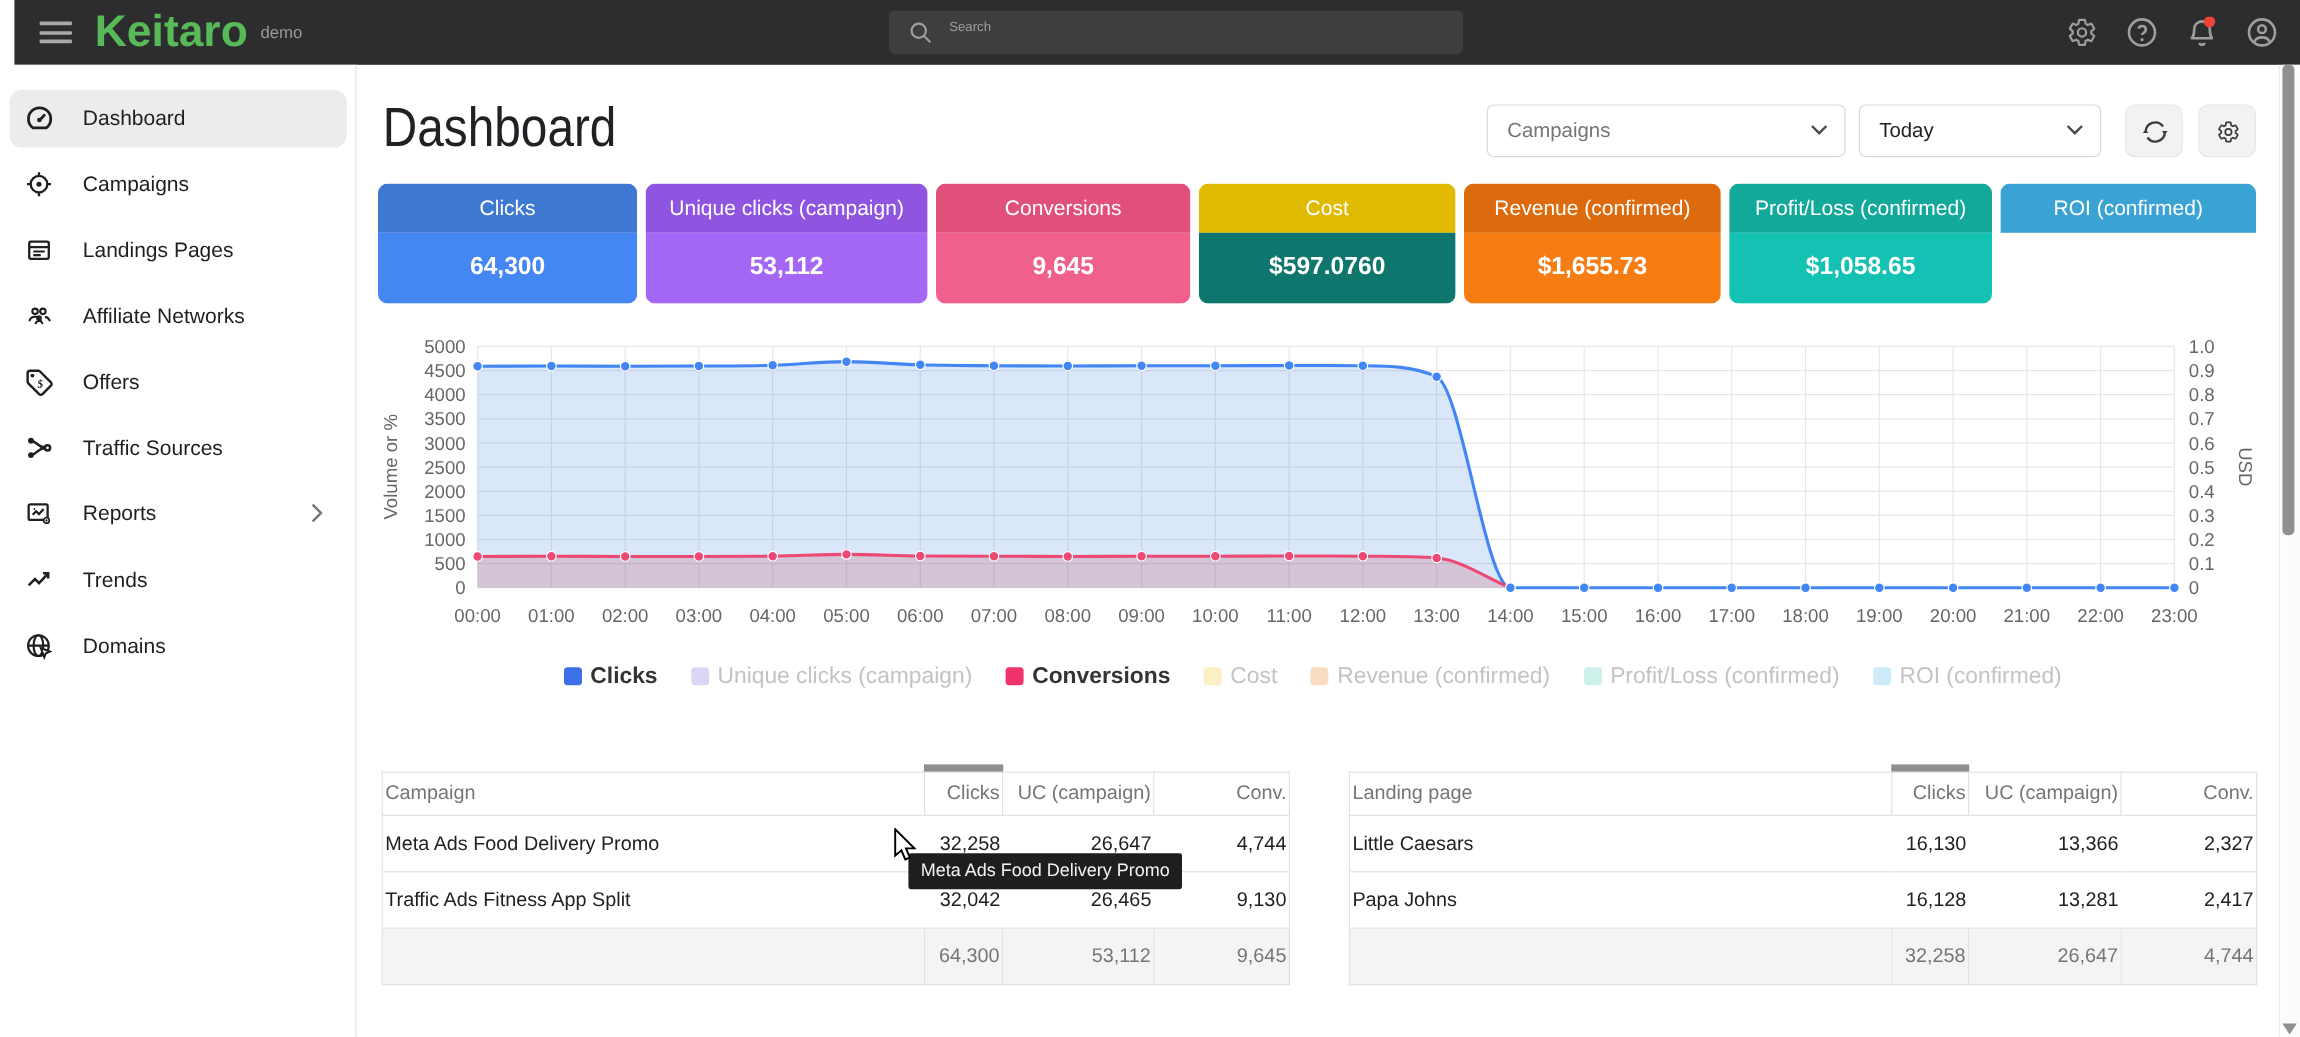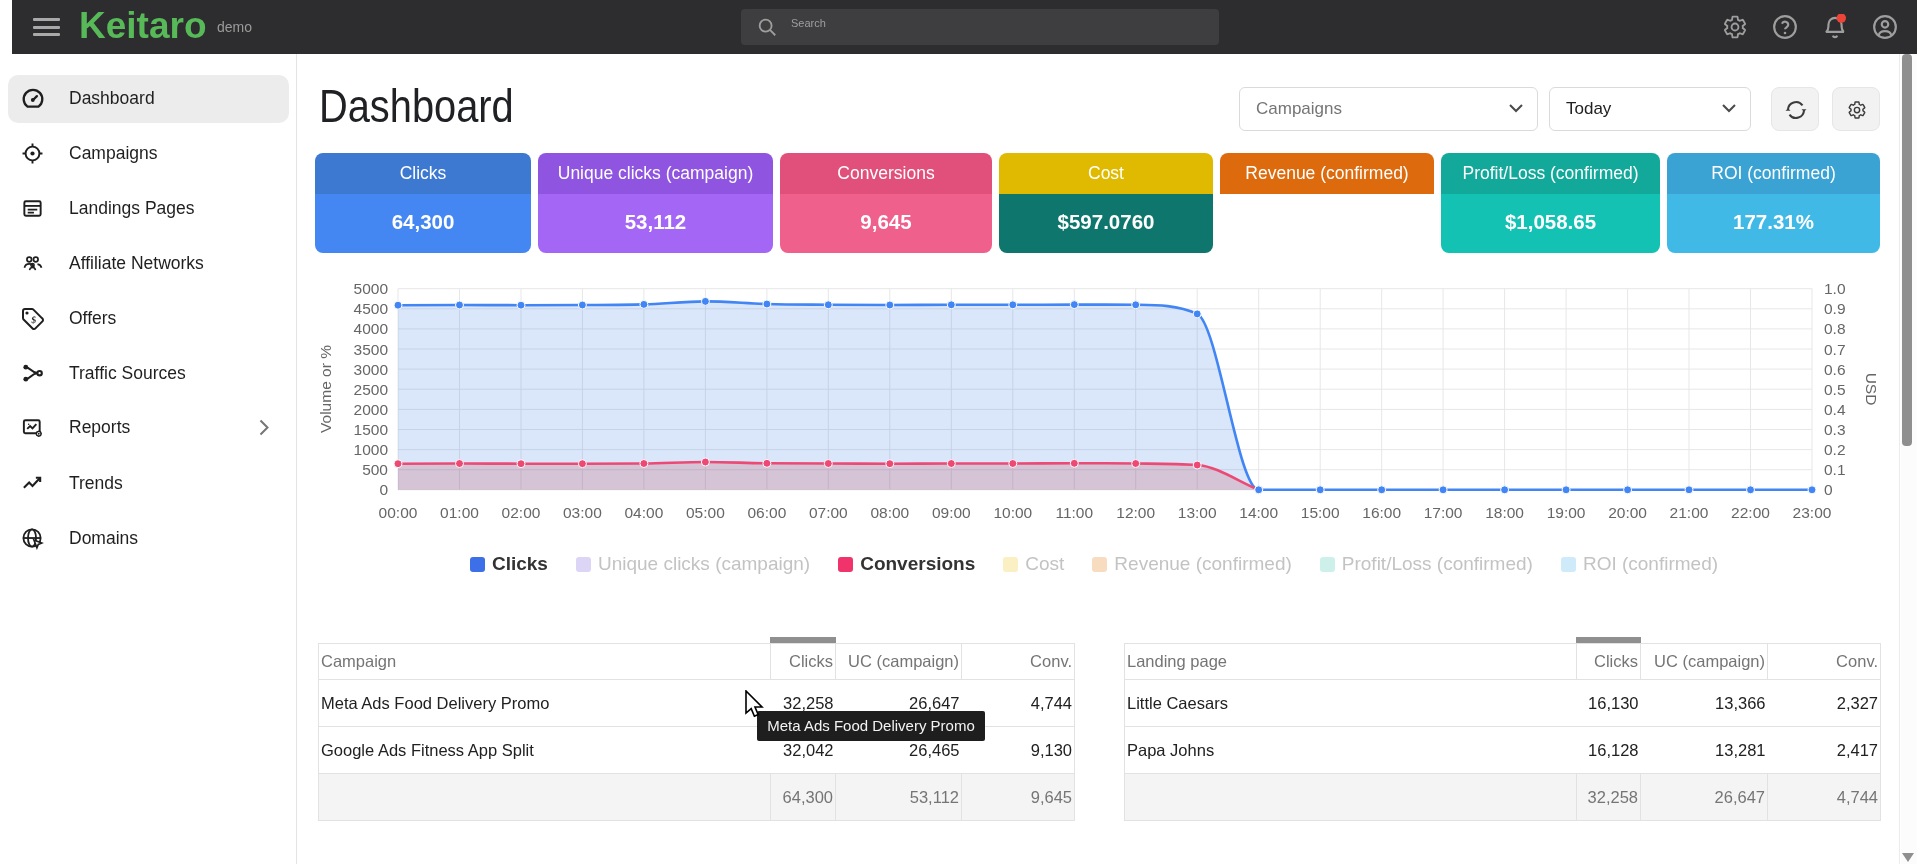--- a/index.html
+++ b/index.html
@@ -247,28 +247,28 @@
 <div class="card" style="left:780px;width:212px">
       <div class="hd" style="background:#e0507a">Conversions</div>
       <div class="vl" style="background:#f0608c">9,645</div>
     </div>
 <div class="card" style="left:999px;width:214px">
       <div class="hd" style="background:#e0ba00">Cost</div>
       <div class="vl" style="background:#0f766e">$597.0760</div>
     </div>
 <div class="card" style="left:1220px;width:214px">
       <div class="hd" style="background:#dd6b0e">Revenue (confirmed)</div>
+      <div class="vl" style="background:#f57d13">$1,655.73</div>
     </div>
 <div class="card" style="left:1441px;width:219px">
       <div class="hd" style="background:#12a89a">Profit/Loss (confirmed)</div>
       <div class="vl" style="background:#13c2b2">$1,058.65</div>
     </div>
 <div class="card" style="left:1667px;width:213px">
       <div class="hd" style="background:#3aa3d4">ROI (confirmed)</div>
-      <div class="vl" style="background:#41b9e6">177.31%</div>
     </div>
 </div>
 
 <div id="chart">
 <svg width="1570" height="260" viewBox="0 0 1570 260">
 <path d="M80.0,16.7V217.8M141.5,16.7V217.8M203.0,16.7V217.8M264.4,16.7V217.8M325.9,16.7V217.8M387.4,16.7V217.8M448.9,16.7V217.8M510.3,16.7V217.8M571.8,16.7V217.8M633.3,16.7V217.8M694.8,16.7V217.8M756.3,16.7V217.8M817.7,16.7V217.8M879.2,16.7V217.8M940.7,16.7V217.8M1002.2,16.7V217.8M1063.7,16.7V217.8M1125.1,16.7V217.8M1186.6,16.7V217.8M1248.1,16.7V217.8M1309.6,16.7V217.8M1371.0,16.7V217.8M1432.5,16.7V217.8M1494.0,16.7V217.8" stroke="#e7e7e7" stroke-width="1" fill="none"></path>
 <path d="M80,217.8H1494M80,197.7H1494M80,177.6H1494M80,157.5H1494M80,137.4H1494M80,117.2H1494M80,97.1H1494M80,77.0H1494M80,56.9H1494M80,36.8H1494M80,16.7H1494" stroke="#e7e7e7" stroke-width="1" fill="none"></path>
 <path d="M80.0,33.2C100.5,33.1 121.0,33.0 141.5,33.0C162.0,33.0 182.5,33.2 203.0,33.2C223.4,33.2 243.9,33.1 264.4,33.0C284.9,32.9 305.4,33.0 325.9,32.4C346.4,31.8 366.9,29.4 387.4,29.4C407.9,29.4 428.4,31.4 448.9,32.0C469.4,32.6 489.9,32.6 510.3,32.8C530.8,33.0 551.3,33.0 571.8,33.0C592.3,33.0 612.8,32.8 633.3,32.8C653.8,32.8 674.3,32.8 694.8,32.8C715.3,32.8 735.8,32.6 756.3,32.6C776.8,32.6 797.2,32.6 817.7,32.8C838.2,33.0 858.7,32.8 879.2,41.9C899.7,51.0 920.2,217.8 940.7,217.8C961.2,217.8 981.7,217.8 1002.2,217.8C1022.7,217.8 1043.2,217.8 1063.7,217.8C1084.1,217.8 1104.6,217.8 1125.1,217.8C1145.6,217.8 1166.1,217.8 1186.6,217.8C1207.1,217.8 1227.6,217.8 1248.1,217.8C1268.6,217.8 1289.1,217.8 1309.6,217.8C1330.1,217.8 1350.6,217.8 1371.0,217.8C1391.5,217.8 1412.0,217.8 1432.5,217.8C1453.0,217.8 1473.5,217.8 1494.0,217.8L1494.0,217.8L80.0,217.8Z" fill="rgba(59,120,222,0.19)" stroke="none"></path>
 <path d="M80.0,191.7C100.5,191.6 121.0,191.5 141.5,191.5C162.0,191.5 182.5,191.7 203.0,191.7C223.4,191.7 243.9,191.7 264.4,191.7C284.9,191.7 305.4,191.7 325.9,191.5C346.4,191.3 366.9,190.0 387.4,190.0C407.9,190.0 428.4,191.1 448.9,191.3C469.4,191.5 489.9,191.4 510.3,191.5C530.8,191.5 551.3,191.7 571.8,191.7C592.3,191.7 612.8,191.5 633.3,191.5C653.8,191.5 674.3,191.5 694.8,191.5C715.3,191.5 735.8,191.3 756.3,191.3C776.8,191.3 797.2,191.3 817.7,191.5C838.2,191.7 858.7,191.5 879.2,193.0C899.7,194.5 920.2,209.5 940.7,217.8L940.7,217.8L80.0,217.8Z" fill="rgba(195,65,85,0.21)" stroke="none"></path>
 <path d="M80.0,33.2C100.5,33.1 121.0,33.0 141.5,33.0C162.0,33.0 182.5,33.2 203.0,33.2C223.4,33.2 243.9,33.1 264.4,33.0C284.9,32.9 305.4,33.0 325.9,32.4C346.4,31.8 366.9,29.4 387.4,29.4C407.9,29.4 428.4,31.4 448.9,32.0C469.4,32.6 489.9,32.6 510.3,32.8C530.8,33.0 551.3,33.0 571.8,33.0C592.3,33.0 612.8,32.8 633.3,32.8C653.8,32.8 674.3,32.8 694.8,32.8C715.3,32.8 735.8,32.6 756.3,32.6C776.8,32.6 797.2,32.6 817.7,32.8C838.2,33.0 858.7,32.8 879.2,41.9C899.7,51.0 920.2,217.8 940.7,217.8C961.2,217.8 981.7,217.8 1002.2,217.8C1022.7,217.8 1043.2,217.8 1063.7,217.8C1084.1,217.8 1104.6,217.8 1125.1,217.8C1145.6,217.8 1166.1,217.8 1186.6,217.8C1207.1,217.8 1227.6,217.8 1248.1,217.8C1268.6,217.8 1289.1,217.8 1309.6,217.8C1330.1,217.8 1350.6,217.8 1371.0,217.8C1391.5,217.8 1412.0,217.8 1432.5,217.8C1453.0,217.8 1473.5,217.8 1494.0,217.8" stroke="#4285f4" stroke-width="2.6" fill="none"></path>
@@ -391,21 +391,21 @@
         <th class="num">UC (campaign)</th>
         <th class="num">Conv.</th>
       </tr>
   <tr>
         <td>Meta Ads Food Delivery Promo</td>
         <td class="num">32,258</td>
         <td class="num">26,647</td>
         <td class="num">4,744</td>
       </tr>
   <tr>
-        <td>Google Ads Fitness App Split</td>
+        <td>Traffic Ads Fitness App Split</td>
         <td class="num">32,042</td>
         <td class="num">26,465</td>
         <td class="num">9,130</td>
       </tr>
   <tr class="tot">
         <td></td>
         <td class="num">64,300</td>
         <td class="num">53,112</td>
         <td class="num">9,645</td>
       </tr>

